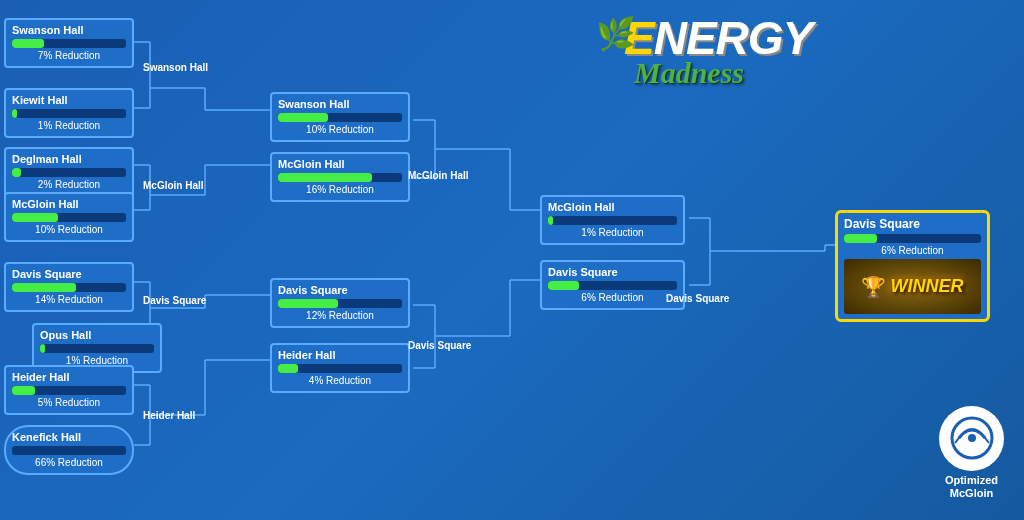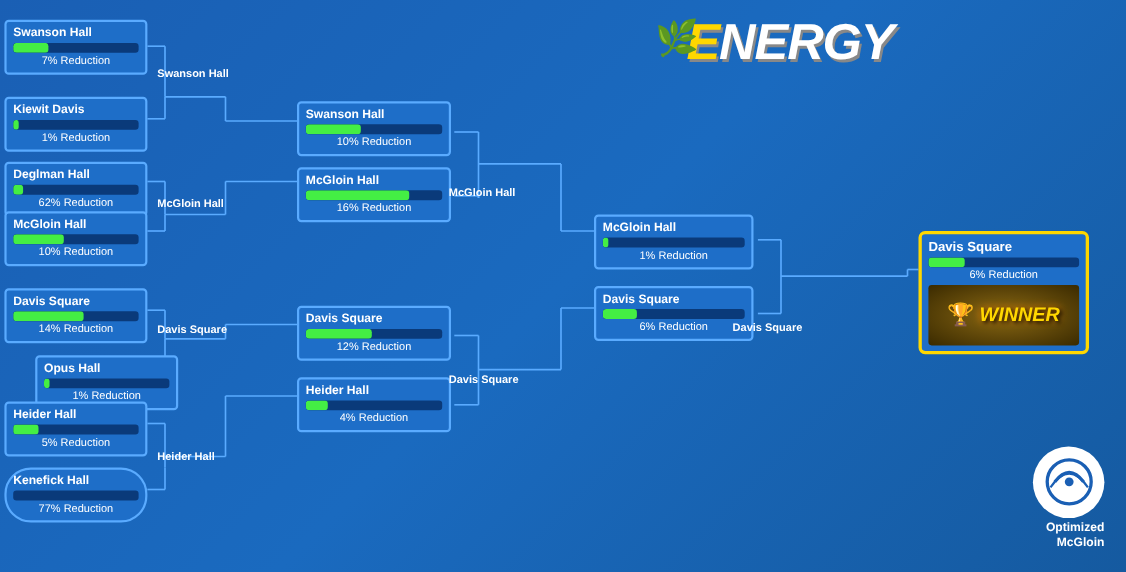--- a/index.html
+++ b/index.html
@@ -178,21 +178,21 @@
       text-shadow: 1px 1px 0 #1a3a1a, 2px 2px 3px rgba(0,0,0,0.5);
       margin-top: -5px;
       margin-left: 10px;
     }
 
     
     .optisys-container {
       position: absolute;
       bottom: 20px;
       right: 20px;
-      text-align: right;
+      text-align: center;
       color: white;
     }
     .optisys-circle {
       width: 65px;
       height: 65px;
       border-radius: 50%;
       background: white;
       display: flex;
       align-items: center;
       justify-content: center;
@@ -279,33 +279,33 @@
 
   <div class="entry-box" style="top:18px; left:4px;">
     <div class="team-name">Swanson Hall</div>
     <div class="progress-bar-bg">
         <div class="progress-bar-fill" style="width:28%"></div>
       </div>
     <div class="reduction-text">7% Reduction</div>
   </div>
 
   <div class="entry-box" style="top:88px; left:4px;">
-    <div class="team-name">Kiewit Davis</div>
+    <div class="team-name">Kiewit Hall</div>
     <div class="progress-bar-bg">
         <div class="progress-bar-fill" style="width:4%"></div>
       </div>
     <div class="reduction-text">1% Reduction</div>
   </div>
 
   <div class="entry-box" style="top:147px; left:4px;">
     <div class="team-name">Deglman Hall</div>
     <div class="progress-bar-bg">
         <div class="progress-bar-fill" style="width:8%"></div>
       </div>
-    <div class="reduction-text">62% Reduction</div>
+    <div class="reduction-text">2% Reduction</div>
   </div>
 
   <div class="entry-box" style="top:192px; left:4px;">
     <div class="team-name">McGloin Hall</div>
     <div class="progress-bar-bg">
         <div class="progress-bar-fill" style="width:40%"></div>
       </div>
     <div class="reduction-text">10% Reduction</div>
   </div>
 
@@ -331,21 +331,21 @@
         <div class="progress-bar-fill" style="width:20%"></div>
       </div>
     <div class="reduction-text">5% Reduction</div>
   </div>
 
   <div class="entry-box" style="top:425px; left:4px;border-radius:24px;">
     <div class="team-name">Kenefick Hall</div>
     <div class="progress-bar-bg">
         <div class="progress-bar-fill" style="width:0%"></div>
       </div>
-    <div class="reduction-text">77% Reduction</div>
+    <div class="reduction-text">66% Reduction</div>
   </div>
 
   <span class="bracket-label" style="top:62px; left:143px;">Swanson Hall</span>
   <span class="bracket-label" style="top:180px; left:143px;">McGloin Hall</span>
   <span class="bracket-label" style="top:295px; left:143px;">Davis Square</span>
   <span class="bracket-label" style="top:410px; left:143px;">Heider Hall</span>
 
   <div class="entry-box-r2" style="top:92px; left:270px;">
     <div class="team-name">Swanson Hall</div>
     <div class="progress-bar-bg">
@@ -411,20 +411,21 @@
     </div>
   </div>
 
   <div class="logo-container">
     <div style="position:relative; display:inline-block;">
       <div style="position:absolute; left:-28px; top:0px; font-size:32px;">🌿</div>
       <div class="energy-text">
         <span class="energy-e">E</span><span class="energy-nergy">NERGY</span>
       </div>
     </div>
+    <div class="madness-text">Madness</div>
   </div>
 
   <div class="optisys-container">
     <div class="optisys-circle">
       <svg width="50" height="50" viewBox="0 0 50 50">
 
         <circle cx="25" cy="25" r="20" fill="none" stroke="#1a5fb4" stroke-width="3"></circle>
         <path d="M 12 25 Q 25 8 38 25" fill="none" stroke="#1a5fb4" stroke-width="3"></path>
         <path d="M 8 30 Q 25 5 42 30" fill="none" stroke="#1a5fb4" stroke-width="2"></path>
         <circle cx="25" cy="25" r="4" fill="#1a5fb4"></circle>

